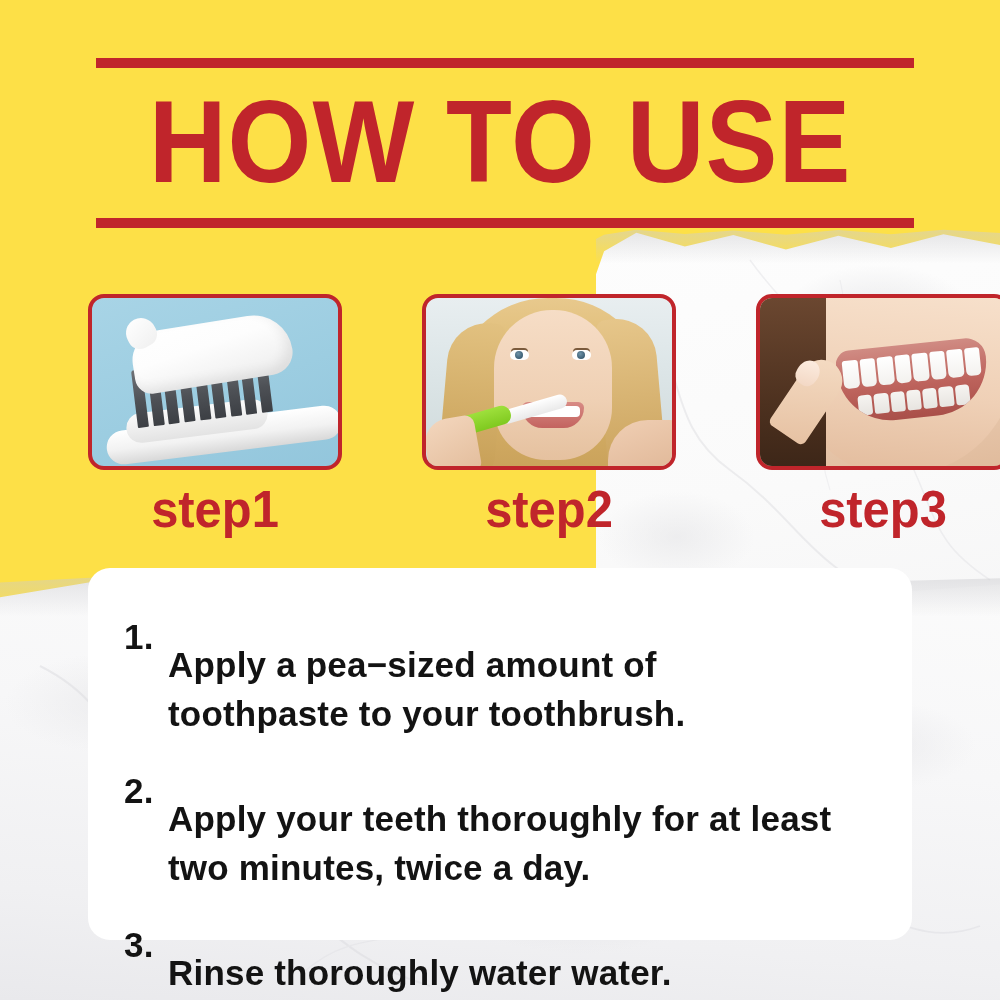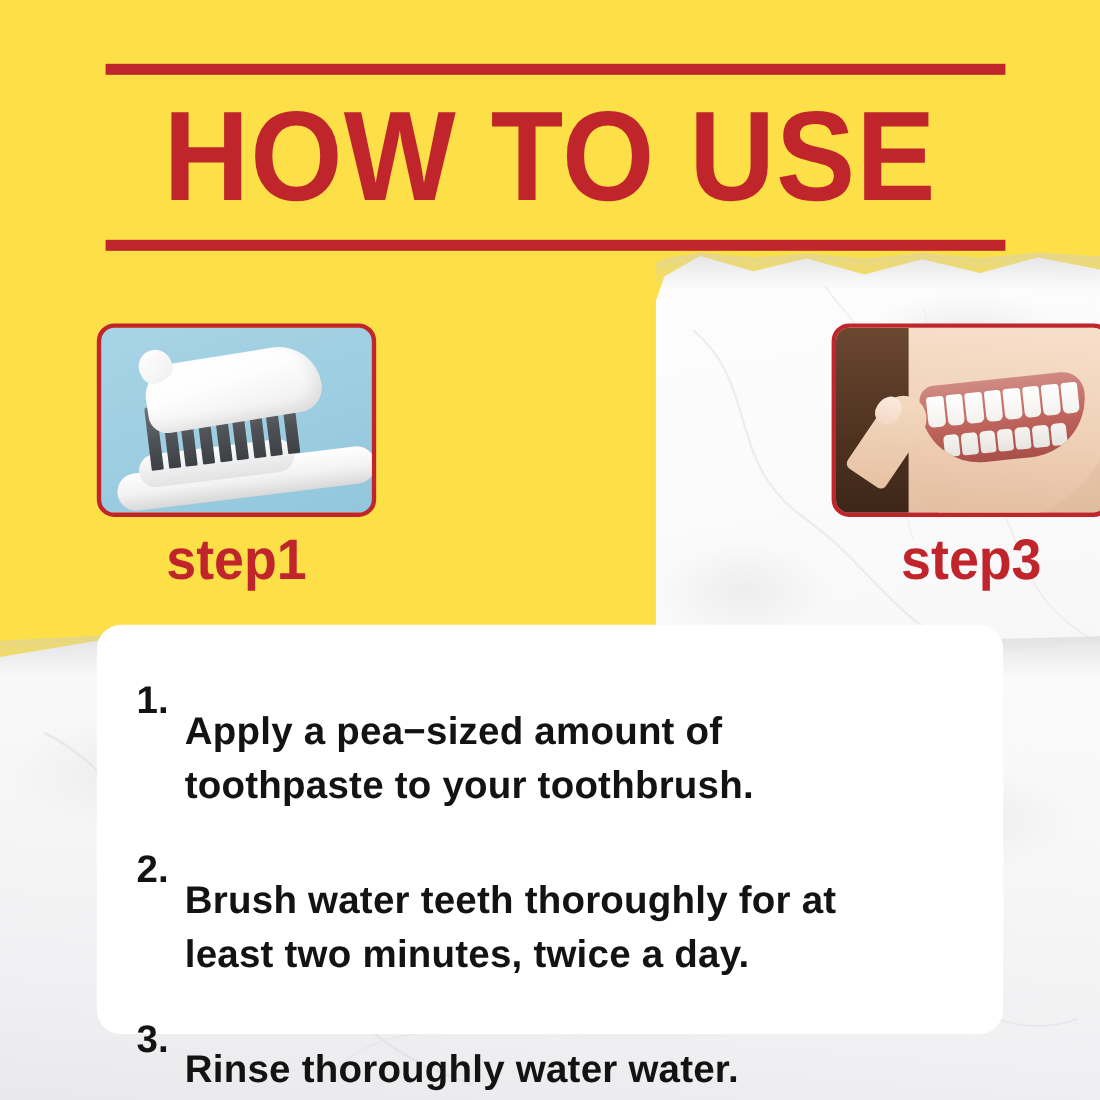--- a/index.html
+++ b/index.html
@@ -378,20 +378,40 @@
               <i></i>
               <i></i>
           </div>
           <div class="s1-paste"></div>
           <div class="s1-paste-tip"></div>
         </div>
       </div>
       <div class="step-label">step1</div>
     </div>
 
+    <div class="step">
+      <div class="thumb s2-bg">
+        <div class="thumb-inner">
+          <div class="s2-hair"></div>
+          <div class="s2-hair-l"></div>
+          <div class="s2-hair-r"></div>
+          <div class="s2-face"></div>
+          <div class="s2-eye l"></div>
+          <div class="s2-eye r"></div>
+          <div class="s2-mouth">
+            <div class="s2-teeth"></div>
+          </div>
+          <div class="s2-shoulder"></div>
+          <div class="s2-brush-neck"></div>
+          <div class="s2-brush-handle"></div>
+          <div class="s2-hand"></div>
+        </div>
+      </div>
+      <div class="step-label">step2</div>
+    </div>
 
     <div class="step">
       <div class="thumb s3-bg">
         <div class="thumb-inner">
           <div class="s3-chin"></div>
           <div class="s3-hair-l"></div>
           <div class="s3-mouth">
             <div class="s3-teeth-top">
               <i></i>
                 <i></i>
@@ -422,21 +442,21 @@
   </div>
 
   <div class="card">
     <ul class="card-list">
       <li class="card-item">
         <span class="item-num">1.</span>
         <span class="item-text">Apply a pea−sized amount of toothpaste to your toothbrush.</span>
       </li>
       <li class="card-item">
         <span class="item-num">2.</span>
-        <span class="item-text">Brush water teeth thoroughly for at least two minutes, twice a day.</span>
+        <span class="item-text">Apply your teeth thoroughly for at least two minutes, twice a day.</span>
       </li>
       <li class="card-item">
         <span class="item-num">3.</span>
         <span class="item-text">Rinse thoroughly water water.</span>
       </li>
     </ul>
   </div>
 
 </div>
 

